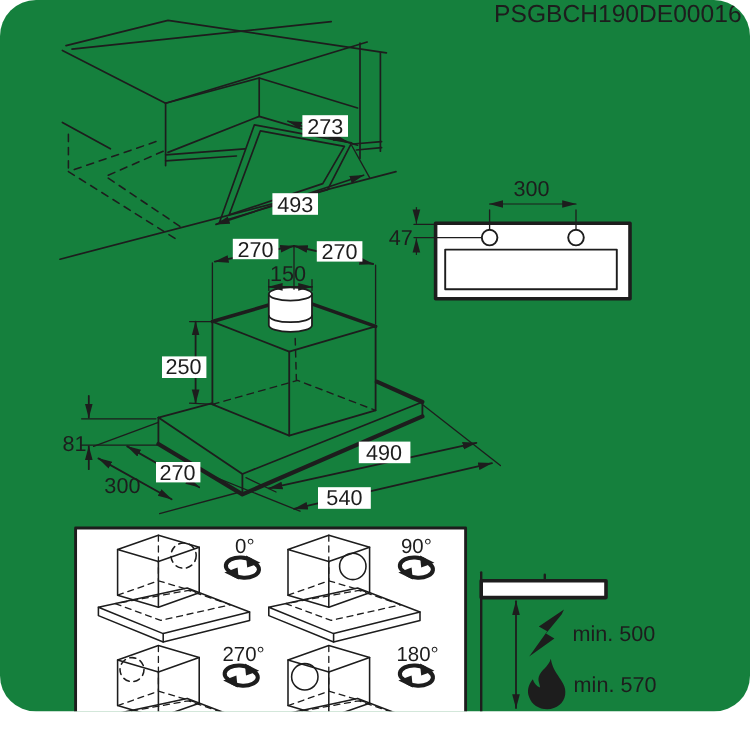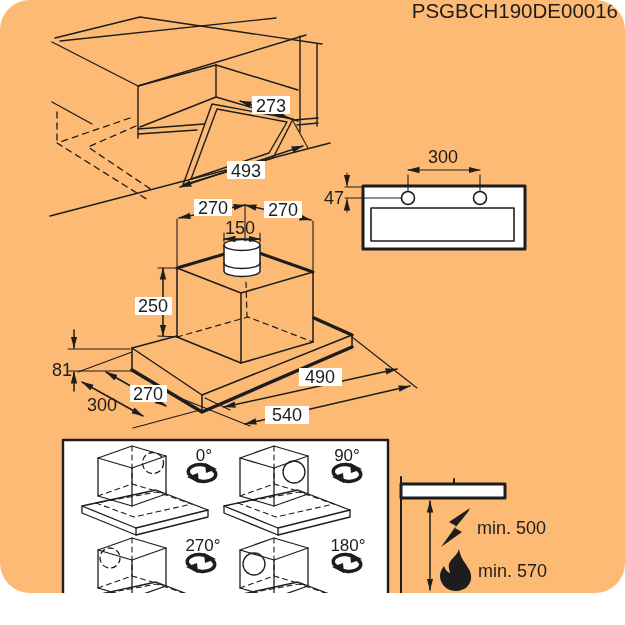--- a/index.html
+++ b/index.html
@@ -1,16 +1,16 @@
 <!DOCTYPE html>
 <html><head>
 <meta charset="utf-8">
 <style>
   html,body{margin:0;padding:0;background:#fff;}
-  .stage{position:relative;width:625px;height:593px;background:#fdba74;overflow:hidden;
+  .stage{position:relative;width:625px;height:593px;background:#15803d;overflow:hidden;
          font-family:"Liberation Sans",sans-serif;border-radius:30px;}
   svg{position:absolute;left:0;top:0;}
   .lbl{fill:#1d1d1d;stroke:none;font-family:"Liberation Sans",sans-serif;font-size:18px;}
   .lbl-title{font-size:20.5px;}
   .lbl-min{font-size:18px;}
   .lbl-angle{font-size:17px;}
   .mask{fill:#ffffff;stroke:none;}
 </style>
 </head>
 <body>

